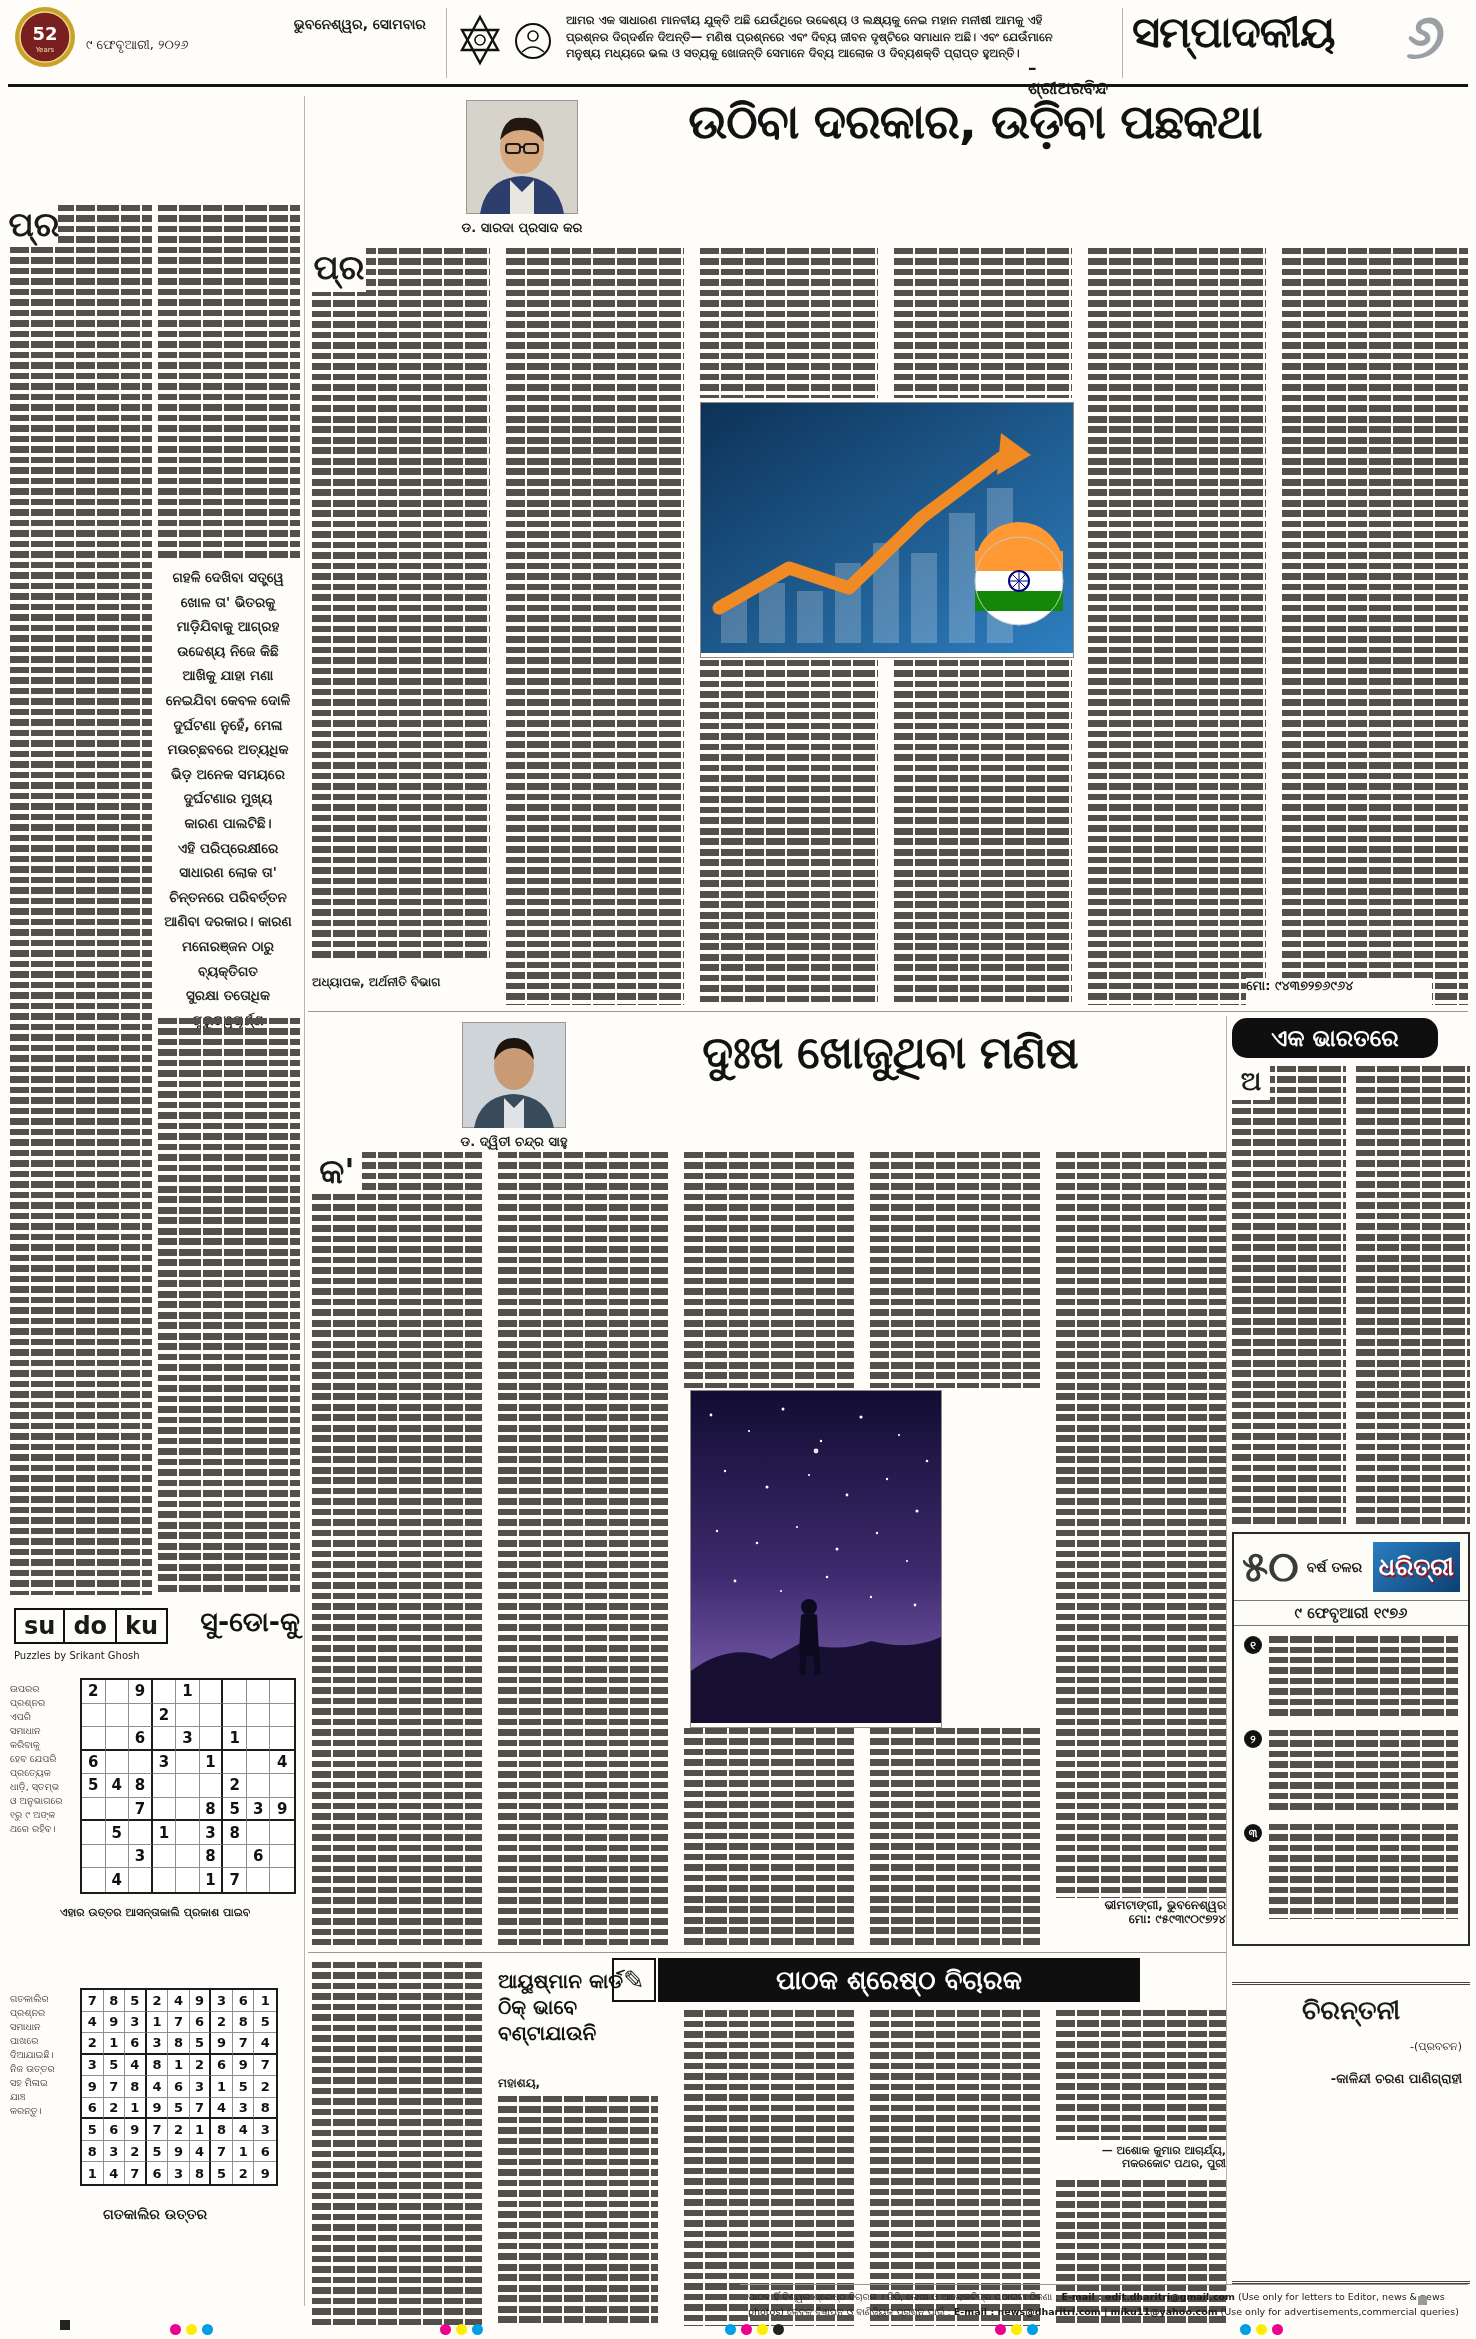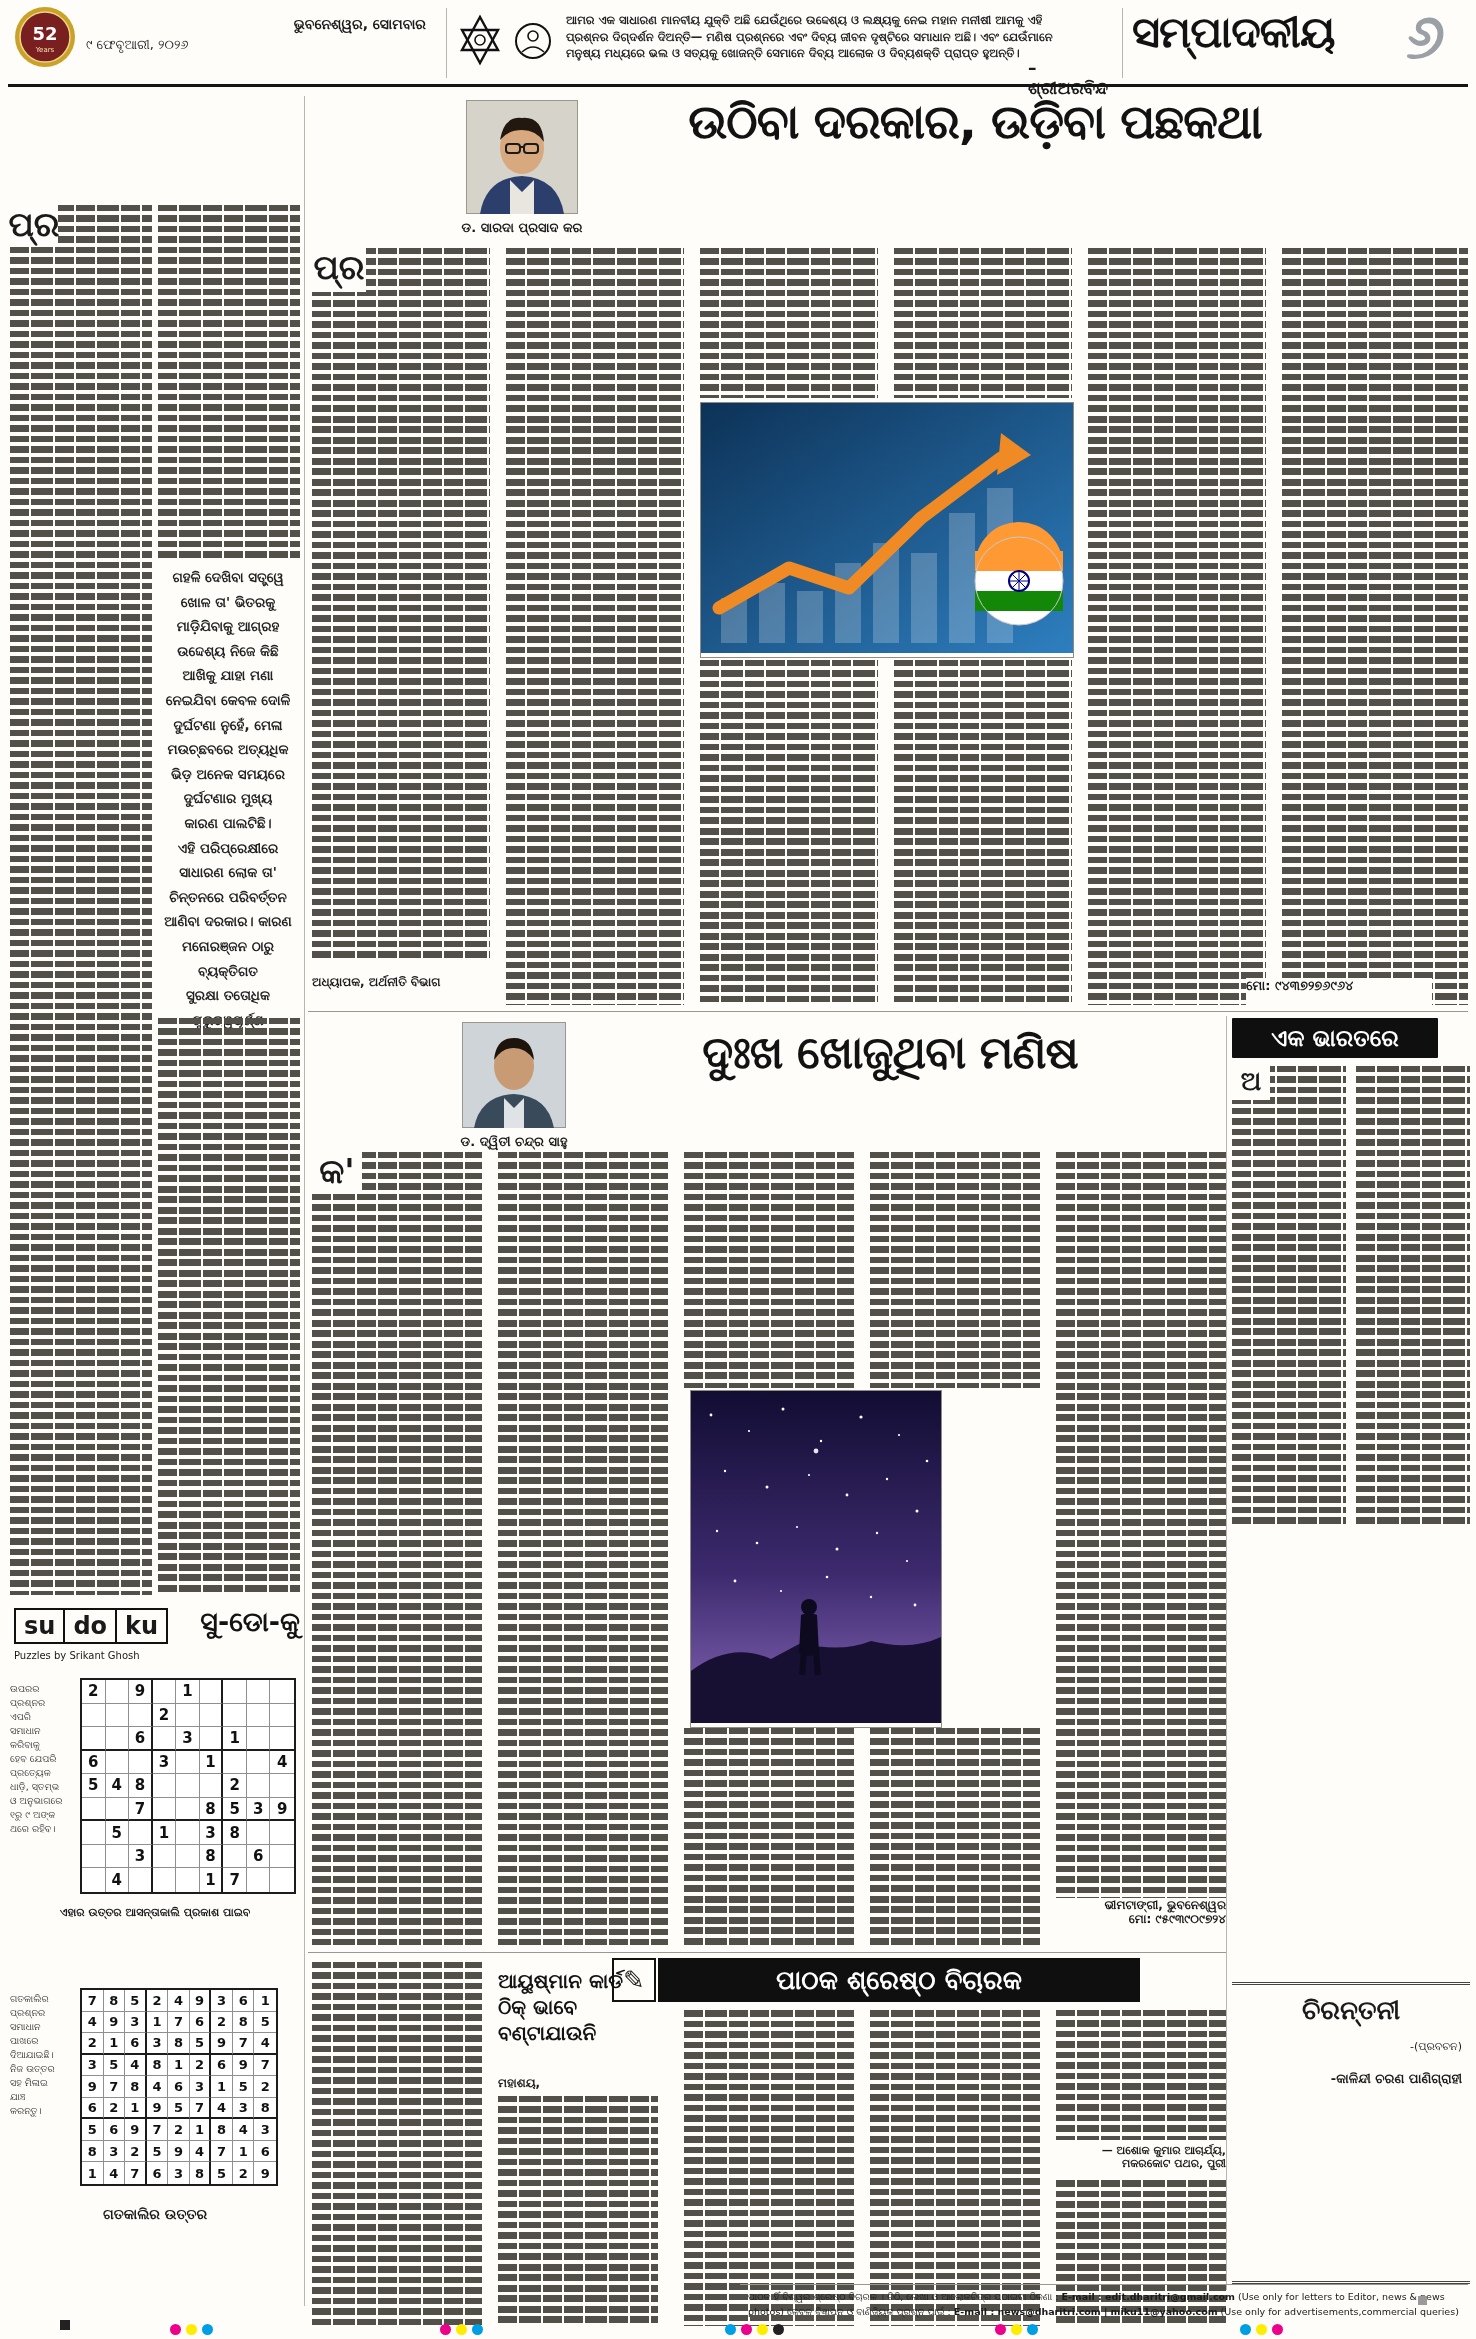--- a/index.html
+++ b/index.html
@@ -383,29 +383,51 @@
   <div class="abs sim" style="left:700px;top:660px;width:178px;height:345px;"></div>
   <div class="abs sim" style="left:894px;top:660px;width:178px;height:345px;"></div>
   <div class="abs sim" style="left:1088px;top:248px;width:178px;height:757px;"></div>
   <div class="abs sim" style="left:1282px;top:248px;width:186px;height:757px;"></div>
   <div class="abs overlay-white" style="left:1246px;top:978px;width:186px;height:27px;display:flex;">
     <div style="font-size:13px;font-weight:bold;">ମୋ: ୯୪୩୭୨୭୬୯୬୪</div>
   </div>
 
   <div class="abs hrule-light" style="left:308px;top:1011px;width:1160px;height:1px;"></div>
 
-  <div class="abs bar-black" style="left:1232px;top:1018px;width:206px;height:40px;font-size:23px;border-radius:1px;">ଏକ ଭାରତରେ</div>
+  <div class="abs bar-black" style="left:1232px;top:1018px;width:206px;height:40px;font-size:23px;border-radius:15px;">ଏକ ଭାରତରେ</div>
   <div class="abs" style="left:1232px;top:1066px;width:238px;height:458px;display:flex;gap:10px;">
     <div class="sim" style="width:114px;height:458px;"></div>
     <div class="sim" style="width:114px;height:458px;"></div>
   </div>
   <div class="abs dropcap" style="left:1232px;top:1066px;width:38px;height:34px;font-size:26px;">ଅ</div>
 
   <div class="abs vrule" style="left:1226px;top:1016px;height:1274px;"></div>
 
+  <div class="abs fy-box" style="left:1232px;top:1532px;width:238px;height:414px;">
+    <div style="display:flex;align-items:center;gap:8px;padding:8px 8px 0 8px;">
+      <div style="font-size:42px;font-weight:bold;line-height:1;color:#3a3a3a;">୫୦</div>
+      <div style="font-size:14px;font-weight:bold;width:58px;line-height:1.2;">ବର୍ଷ ତଳର</div>
+      <div style="flex:1;height:50px;background:linear-gradient(135deg,#2a7fc1,#0d3f73);display:flex;align-items:center;justify-content:center;">
+        <span style="color:#fff;font-size:24px;font-weight:bold;text-shadow:1.5px 1.5px 0 #a01010;">ଧରିତ୍ରୀ</span>
+      </div>
+    </div>
+    <div style="text-align:center;font-size:15px;font-weight:bold;margin-top:8px;border-top:1px solid #777;border-bottom:1px solid #777;padding:3px 0;">୯ ଫେବୃଆରୀ ୧୯୭୬</div>
+    <div class="fy-item">
+      <span class="fy-num">୧</span>
+      <div class="sim" style="flex:1;height:84px;"></div>
+    </div>
+    <div class="fy-item">
+      <span class="fy-num">୨</span>
+      <div class="sim" style="flex:1;height:84px;"></div>
+    </div>
+    <div class="fy-item">
+      <span class="fy-num">୩</span>
+      <div class="sim" style="flex:1;height:95px;"></div>
+    </div>
+  </div>
 
   <div class="abs" style="left:1232px;top:1982px;width:238px;height:302px;border-top:3px double #444;border-bottom:3px double #444;padding:10px 8px;">
     <div style="text-align:center;font-size:26px;font-weight:bold;margin-bottom:10px;">ଚିରନ୍ତନୀ</div>
     <div style="text-align:right;font-size:11px;margin-top:14px;">-(ପ୍ରବଚନ)</div>
     <div class="sig" style="font-size:13px;margin-top:18px;">-କାଳିନ୍ଦୀ ଚରଣ ପାଣିଗ୍ରାହୀ</div>
   </div>
 
   <div class="abs" style="left:462px;top:1022px;">
     <svg width="104" height="106" viewBox="0 0 104 106">
       <rect width="104" height="106" fill="#cfd4d8"></rect>

